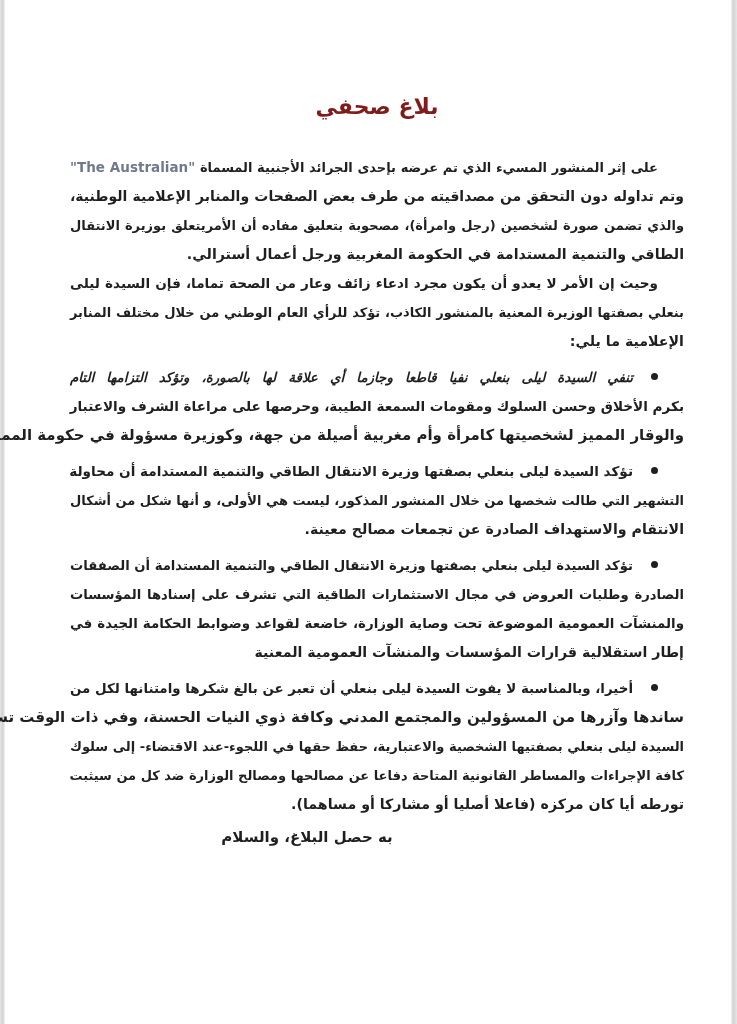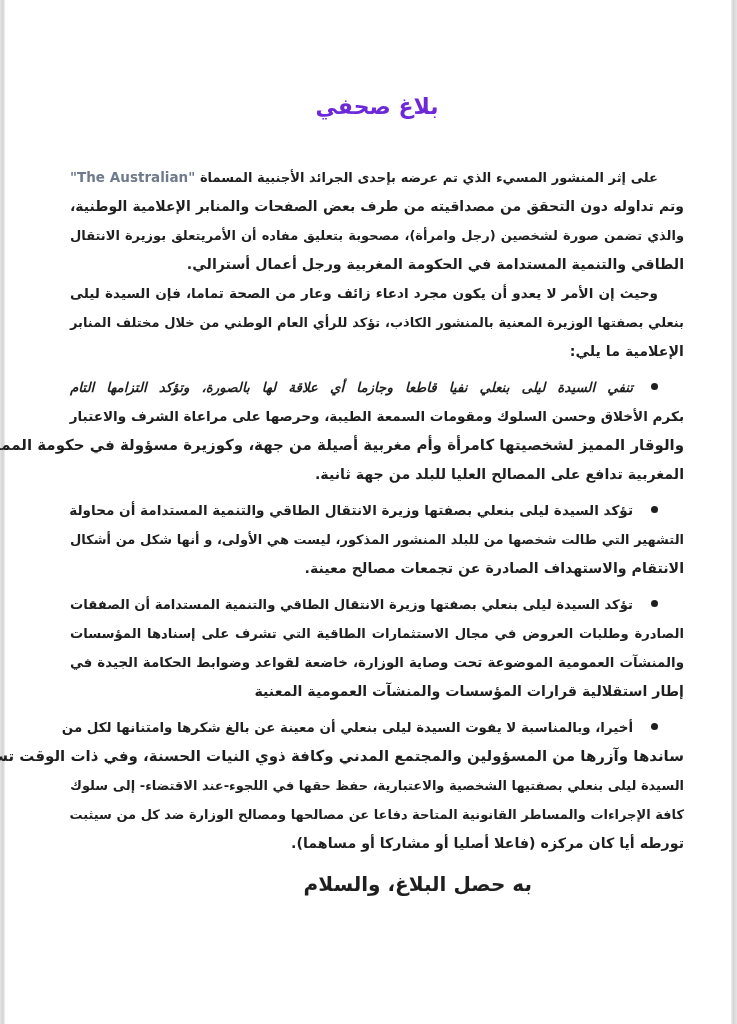--- a/index.html
+++ b/index.html
@@ -31,22 +31,22 @@
       top: 90px;
       width: 614px;
       direction: rtl;
       font-family: "DejaVu Sans", sans-serif;
       color: #1f1f1f;
     }
     .title {
       text-align: center;
       font-size: 22px;
       font-weight: bold;
-      color: #6d28d9;
-      margin: 0 0 39px 0;
+      color: #7f1d1d;
+      margin: 0 0 29px 0;
       line-height: 34px;
     }
     .para {
       font-size: 14.2px;
       font-weight: bold;
       line-height: 29px;
       text-align: justify;
       margin: 0;
     }
     .para .line {
@@ -78,25 +78,26 @@
       background: #1f1f1f;
       margin-left: 18px;
       vertical-align: middle;
       position: relative;
       top: -2px;
     }
     .sep {
       height: 7px;
     }
     .closing {
-      font-size: 20px;
+      font-size: 15px;
       font-weight: bold;
       line-height: 29px;
       padding-right: 140px;
-      margin: 12px;
+      margin: 4px;
+      text-align: center;
     }
   </style>
 </head>
 <body>
 
 <div class="edge-left"></div>
 <div class="edge-right"></div>
 
 <div class="page">
 
@@ -114,44 +115,43 @@
     <span class="line" style="font-size: 13px;">بنعلي بصفتها الوزيرة المعنية بالمنشور الكاذب، تؤكد للرأي العام الوطني من خلال مختلف المنابر</span>
     <span class="line last" style="font-size: 14.2px;">الإعلامية ما يلي:</span>
   </p>
 
   <div class="sep"></div>
 
   <p class="para bullet-block">
     <span class="line first-indent" style="font-size: 13.4px; font-style: italic;"><span class="bullet-dot"></span><span>تنفي السيدة ليلى بنعلي نفيا قاطعا وجازما أي علاقة لها بالصورة، وتؤكد التزامها التام</span></span>
     <span class="line" style="font-size: 13.6px;">بكرم الأخلاق وحسن السلوك ومقومات السمعة الطيبة، وحرصها على مراعاة الشرف والاعتبار</span>
     <span class="line" style="font-size: 15px;">والوقار المميز لشخصيتها كامرأة وأم مغربية أصيلة من جهة، وكوزيرة مسؤولة في حكومة المملكة</span>
-    <span class="line last" style="font-size: 14.2px;">المغربية تدافع على المصالح العليا للبلد من جهة ثانية.</span>
   </p>
 
   <div class="sep"></div>
 
   <p class="para bullet-block">
     <span class="line first-indent" style="font-size: 13.6px;"><span class="bullet-dot"></span><span>تؤكد السيدة ليلى بنعلي بصفتها وزيرة الانتقال الطاقي والتنمية المستدامة أن محاولة</span></span>
-    <span class="line" style="font-size: 13px;">التشهير التي طالت شخصها من للبلد المنشور المذكور، ليست هي الأولى، و أنها شكل من أشكال</span>
+    <span class="line" style="font-size: 13px;">التشهير التي طالت شخصها من خلال المنشور المذكور، ليست هي الأولى، و أنها شكل من أشكال</span>
     <span class="line last" style="font-size: 14.2px;">الانتقام والاستهداف الصادرة عن تجمعات مصالح معينة.</span>
   </p>
 
   <div class="sep"></div>
 
   <p class="para bullet-block">
     <span class="line first-indent" style="font-size: 13.2px;"><span class="bullet-dot"></span><span>تؤكد السيدة ليلى بنعلي بصفتها وزيرة الانتقال الطاقي والتنمية المستدامة أن الصفقات</span></span>
     <span class="line" style="font-size: 13.2px;">الصادرة وطلبات العروض في مجال الاستثمارات الطاقية التي تشرف على إسنادها المؤسسات</span>
     <span class="line" style="font-size: 13.4px;">والمنشآت العمومية الموضوعة تحت وصاية الوزارة، خاضعة لقواعد وضوابط الحكامة الجيدة في</span>
     <span class="line last" style="font-size: 14.2px;">إطار استقلالية قرارات المؤسسات والمنشآت العمومية المعنية</span>
   </p>
 
   <div class="sep"></div>
 
   <p class="para bullet-block">
-    <span class="line first-indent" style="font-size: 13.4px;"><span class="bullet-dot"></span><span>أخيرا، وبالمناسبة لا يفوت السيدة ليلى بنعلي أن معينة عن بالغ شكرها وامتنانها لكل من</span></span>
+    <span class="line first-indent" style="font-size: 13.4px;"><span class="bullet-dot"></span><span>أخيرا، وبالمناسبة لا يفوت السيدة ليلى بنعلي أن تعبر عن بالغ شكرها وامتنانها لكل من</span></span>
     <span class="line" style="font-size: 15px;">ساندها وآزرها من المسؤولين والمجتمع المدني وكافة ذوي النيات الحسنة، وفي ذات الوقت تسجل</span>
     <span class="line" style="font-size: 13px;">السيدة ليلى بنعلي بصفتيها الشخصية والاعتبارية، حفظ حقها في اللجوء-عند الاقتضاء- إلى سلوك</span>
     <span class="line" style="font-size: 13px;">كافة الإجراءات والمساطر القانونية المتاحة دفاعا عن مصالحها ومصالح الوزارة ضد كل من سيثبت</span>
     <span class="line last" style="font-size: 14.2px;">تورطه أيا كان مركزه (فاعلا أصليا أو مشاركا أو مساهما).</span>
   </p>
 
   <p class="closing">به حصل البلاغ، والسلام</p>
 
 </div>
 

